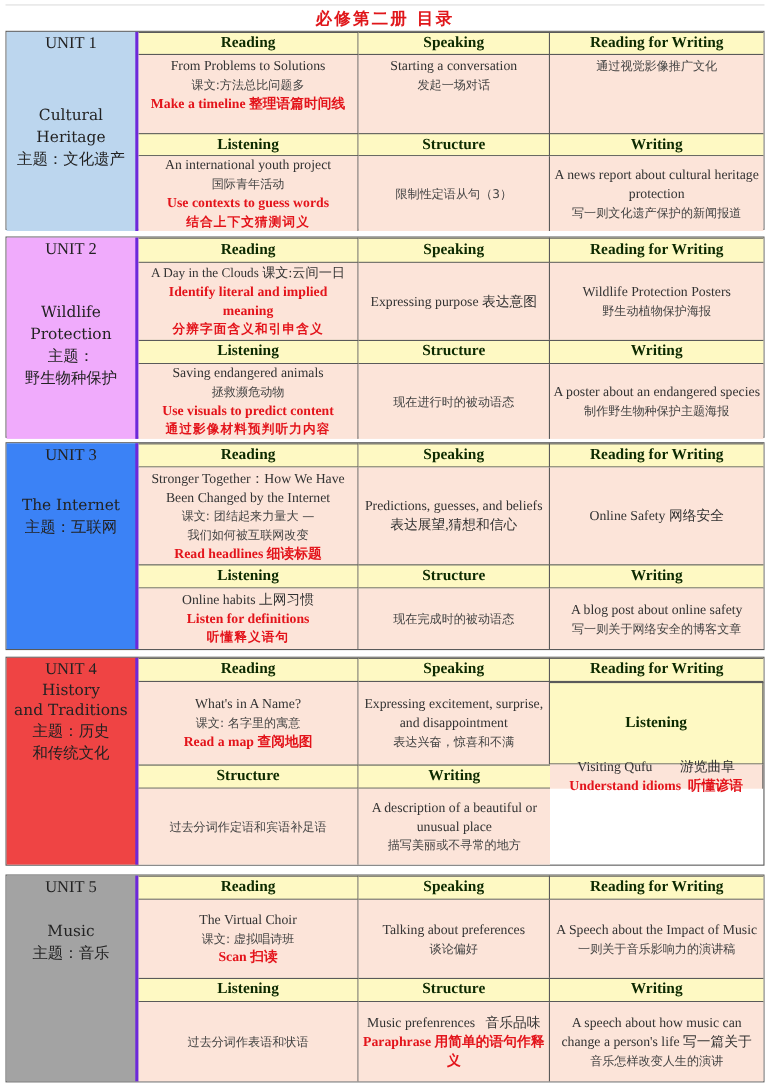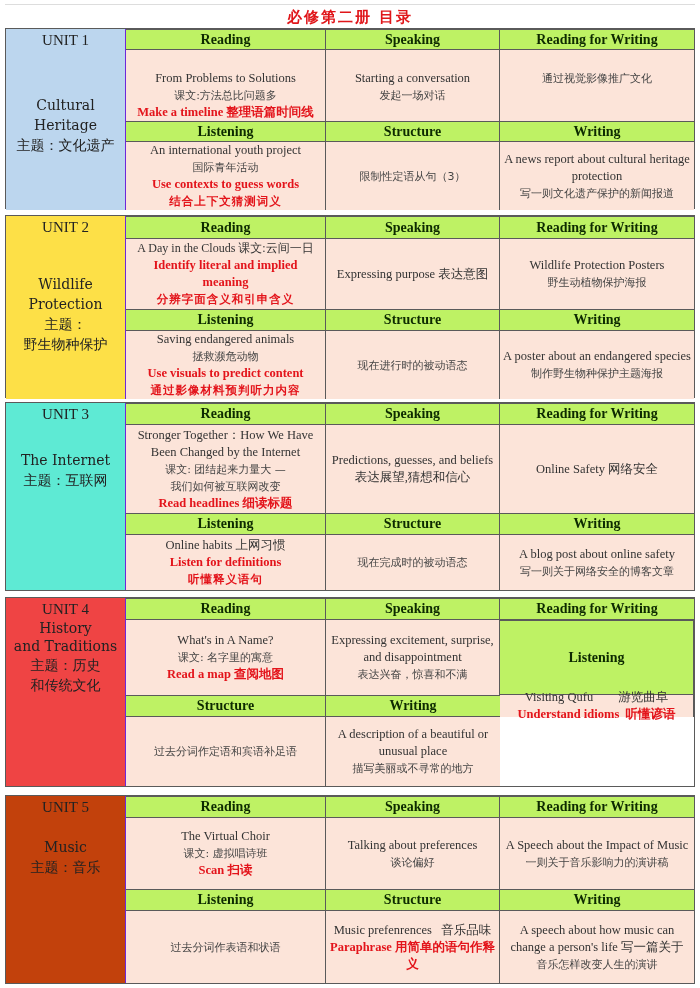--- a/index.html
+++ b/index.html
@@ -15,56 +15,56 @@
   }
 
   .unit {
     position: absolute; left: 5px; width: 690px;
     border: 1px solid #5a5a5a;
     display: grid;
     grid-template-columns: 120px 200px 174px 194px;
   }
   .unit-label {
     grid-column: 1; grid-row: 1 / span 4;
-    border-right: 1px solid #6d28d9;
+    border-right: 3px solid #6d28d9;
     display: flex; flex-direction: column; align-items: center;
     text-align: center; color: #222;
   }
   .unit-label .uname { font-size: 15px; line-height: 20px; margin-top: 1px; }
   .unit-label .utheme { font-size: 15px; line-height: 20px; font-family: "DejaVu Serif", serif; font-size: 14px; }
   .unit-label .spacer { flex: 1; }
   .unit-label .spacer2 { flex: 1.2; }
 
   .hdr {
-    background: #bef264; color: #0d2a00; font-weight: bold; font-size: 14px;
+    background: #fef9c3; color: #0d2a00; font-weight: bold; font-size: 14px;
     text-align: center; display: flex; align-items: center; justify-content: center;
     border-bottom: 1px solid #5a5a5a; border-top: 1px solid #5a5a5a;
   }
   .hdr.c2, .cell.c2 { border-right: 1px solid #5a5a5a; }
   .hdr.c3, .cell.c3 { border-right: 1px solid #5a5a5a; }
   .cell {
     background: #fce4d9; font-size: 12.5px; line-height: 17px; color: #333;
     text-align: center; display: flex; flex-direction: column; align-items: center;
     justify-content: center; padding: 0 3px;
   }
   .cell .zh { font-family: "DejaVu Sans", sans-serif; font-size: 11px; color: #444; }
   .cell .skill { color: #e3141b; font-weight: bold; font-size: 12.5px; }
   .cell .skill-zh { color: #e3141b; font-family: "DejaVu Sans", sans-serif; font-size: 11.5px; font-weight: bold; letter-spacing: 1px; }
-  .cell.top { justify-content: flex-start; padding-top: 20px; }
+  .cell.top { justify-content: flex-start; padding-top: 2px; }
 
   .u1 { top: 28px; height: 181px; grid-template-rows: 21px 71px 21px 1fr; }
   .u1 .unit-label { background: #bcd6ee; }
   .u2 { top: 215px; height: 183px; grid-template-rows: 23px 70px 22px 1fr; }
-  .u2 .unit-label { background: #fde047; }
+  .u2 .unit-label { background: #f0abfc; }
   .u3 { top: 402px; height: 189px; grid-template-rows: 22px 88px 22px 1fr; }
-  .u3 .unit-label { background: #5eead4; justify-content: space-between; }
+  .u3 .unit-label { background: #3b82f6; justify-content: space-between; }
   .u4 { top: 597px; height: 190px; grid-template-rows: 22px 75px 22px 1fr; }
   .u4 .unit-label { background: #ef4444; }
   .u5 { top: 795px; height: 189px; grid-template-rows: 22px 71px 22px 1fr; }
-  .u5 .unit-label { background: #c2410c; }
+  .u5 .unit-label { background: #a3a3a3; }
 </style>
 </head>
 <body>
 
 <div class="title">必修第二册  目录</div>
 
 <div class="unit u1">
   <div class="unit-label">
     <div class="uname">UNIT 1</div>
     <div class="spacer"></div>

